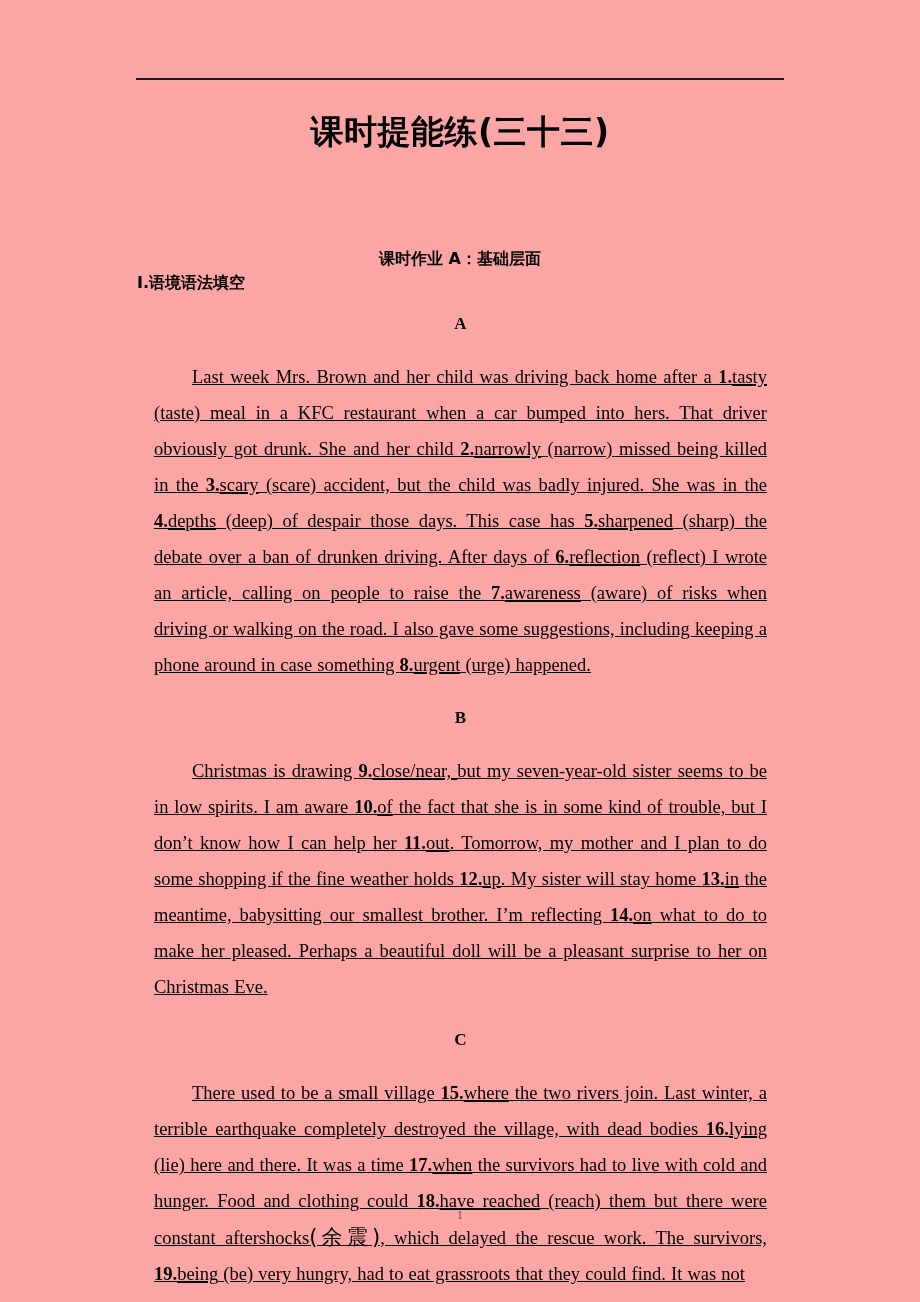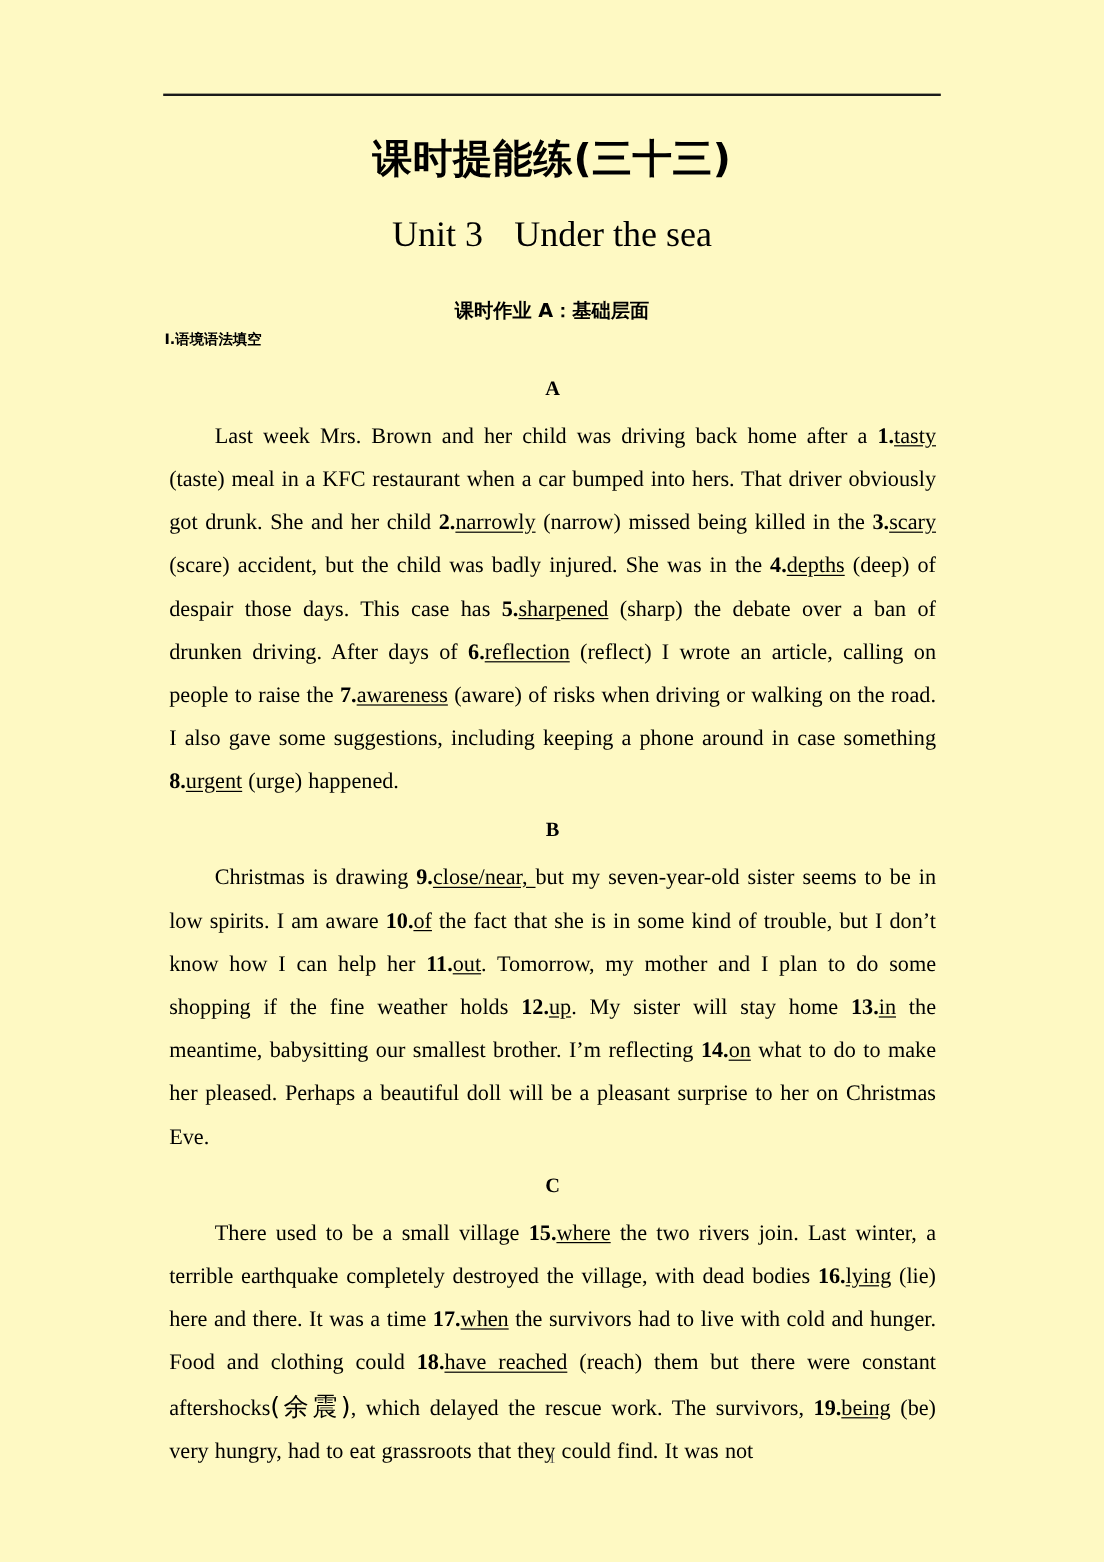--- a/index.html
+++ b/index.html
@@ -5,21 +5,21 @@
 <style>
   html, body {
     margin: 0;
     padding: 0;
     background: #ffffff;
   }
   .page {
     position: relative;
     width: 920px;
     height: 1302px;
-    background: #fef9c3;
+    background: #fca5a5;
     overflow: hidden;
     font-family: "Liberation Serif", "DejaVu Serif", serif;
     color: #000000;
   }
   
   .header-rule {
     position: absolute;
     left: 136px;
     top: 78px;
     width: 648px;
@@ -61,46 +61,47 @@
     font-weight: bold;
     font-size: 16px;
     line-height: 22px;
   }
   .section-heading {
     position: absolute;
     left: 137px;
     top: 272px;
     font-family: "DejaVu Sans", "Liberation Sans", sans-serif;
     font-weight: bold;
-    font-size: 12px;
+    font-size: 16px;
     line-height: 22px;
   }
   
   .body-block {
     position: absolute;
     left: 137px;
     top: 306px;
     width: 647px;
   }
   .part-label {
     text-align: center;
     font-family: "Liberation Serif", "DejaVu Serif", serif;
     font-weight: bold;
     font-size: 17px;
     line-height: 36px;
     margin: 0;
   }
   p.para {
-    margin: 4px;
+    margin: 17px;
     font-size: 18.5px;
     line-height: 36px;
     text-align: justify;
     text-align-last: left;
     text-justify: inter-word;
     word-spacing: 0.5px;
+    text-decoration: underline;
   }
   p.para .ind { display: inline-block; width: 38px; }
   .num { font-weight: bold; }
   .ans {
     text-decoration: underline;
     text-underline-offset: 2px;
   }
   .cn { font-family: "DejaVu Sans", "Liberation Sans", sans-serif; font-size: 21px; }
   
   .page-number {
@@ -116,23 +117,20 @@
 </style>
 </head>
 <body>
 
 <div class="page">
 
   <div class="header-rule"></div>
 
   <div class="doc-title">课时提能练(三十三)</div>
 
-  <div class="unit-title">
-    <span>Unit 3</span><span class="gap"></span><span>Under the sea</span>
-  </div>
 
   <div class="sub-title">课时作业 A：基础层面</div>
 
   <div class="section-heading">Ⅰ.语境语法填空</div>
 
   <div class="body-block">
 
     <div class="part-label">A</div>
 
     <p class="para"><span class="ind"></span><span>Last week Mrs. Brown and her child was driving back home after a </span><span class="num">1.</span><span class="ans">tasty</span><span> (taste) meal in a KFC restaurant when a car bumped into hers. That driver obviously got drunk. She and her child </span><span class="num">2.</span><span class="ans">narrowly</span><span> (narrow) missed being killed in the </span><span class="num">3.</span><span class="ans">scary</span><span> (scare) accident, but the child was badly injured. She was in the </span><span class="num">4.</span><span class="ans">depths</span><span> (deep) of despair those days. This case has </span><span class="num">5.</span><span class="ans">sharpened</span><span> (sharp) the debate over a ban of drunken driving. After days of </span><span class="num">6.</span><span class="ans">reflection</span><span> (reflect) I wrote an article, calling on people to raise the </span><span class="num">7.</span><span class="ans">awareness</span><span> (aware) of risks when driving or walking on the road. I also gave some suggestions, including keeping a phone around in case something </span><span class="num">8.</span><span class="ans">urgent</span><span> (urge) happened.</span></p>

